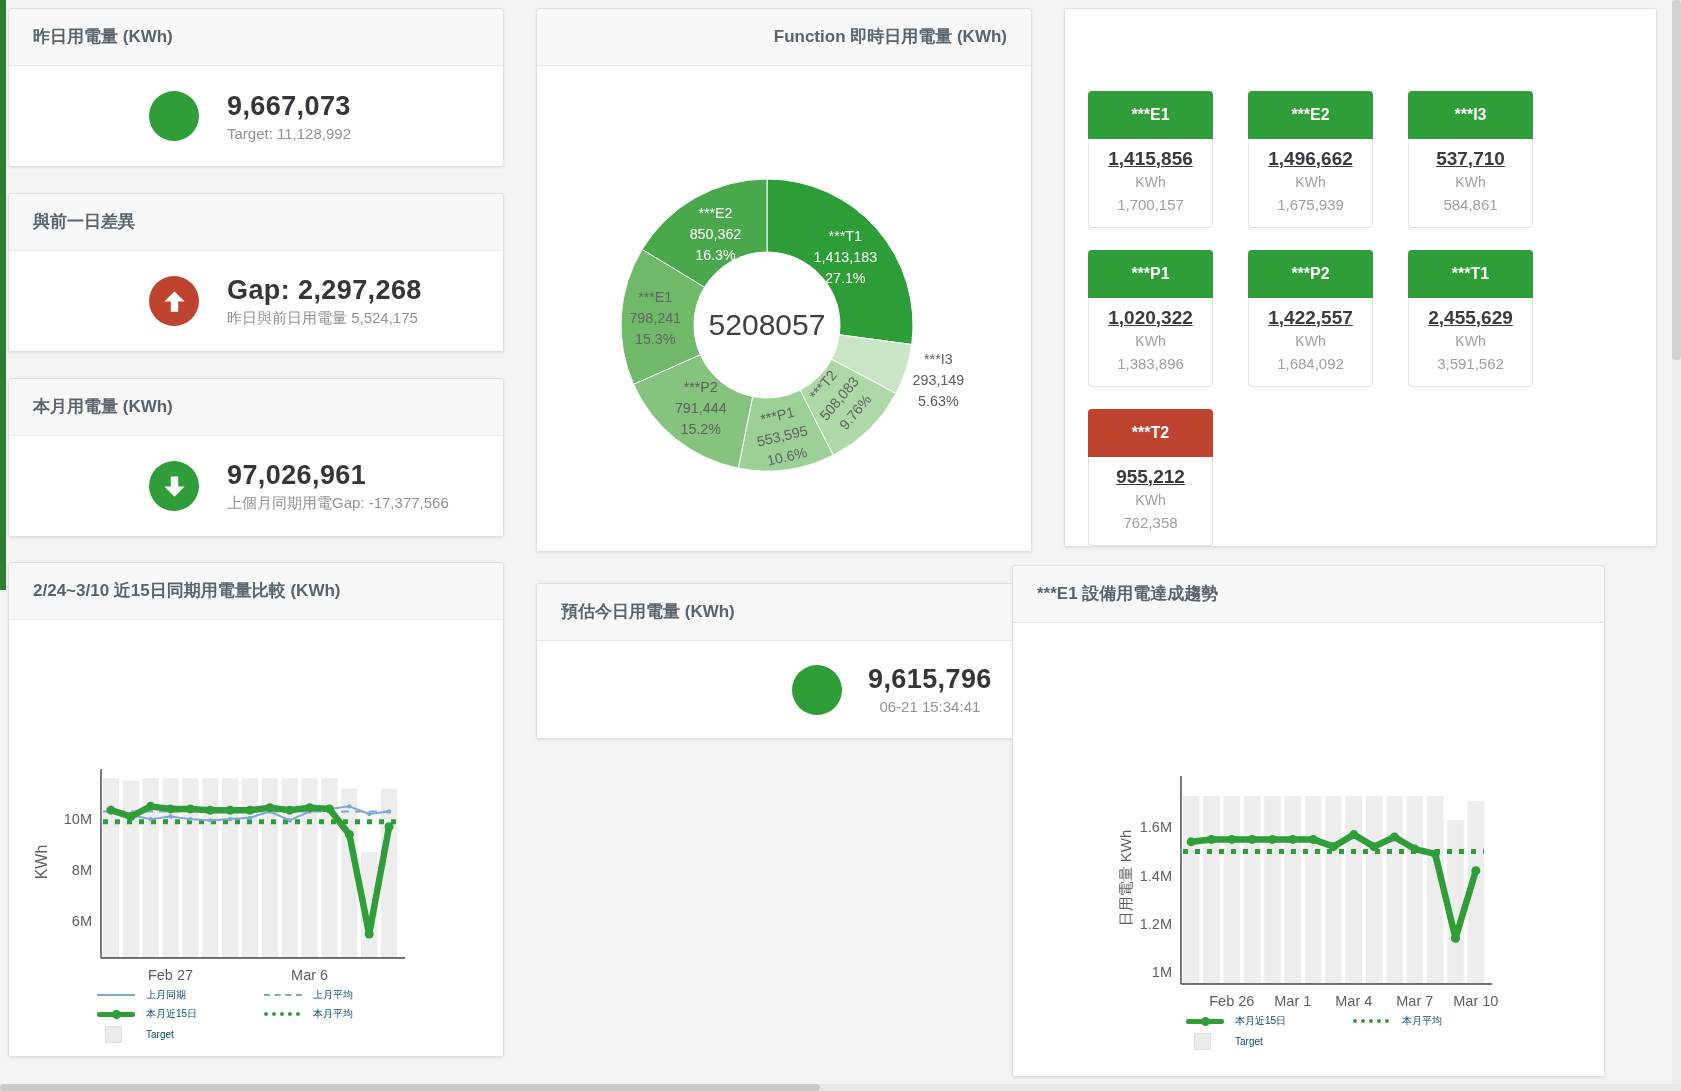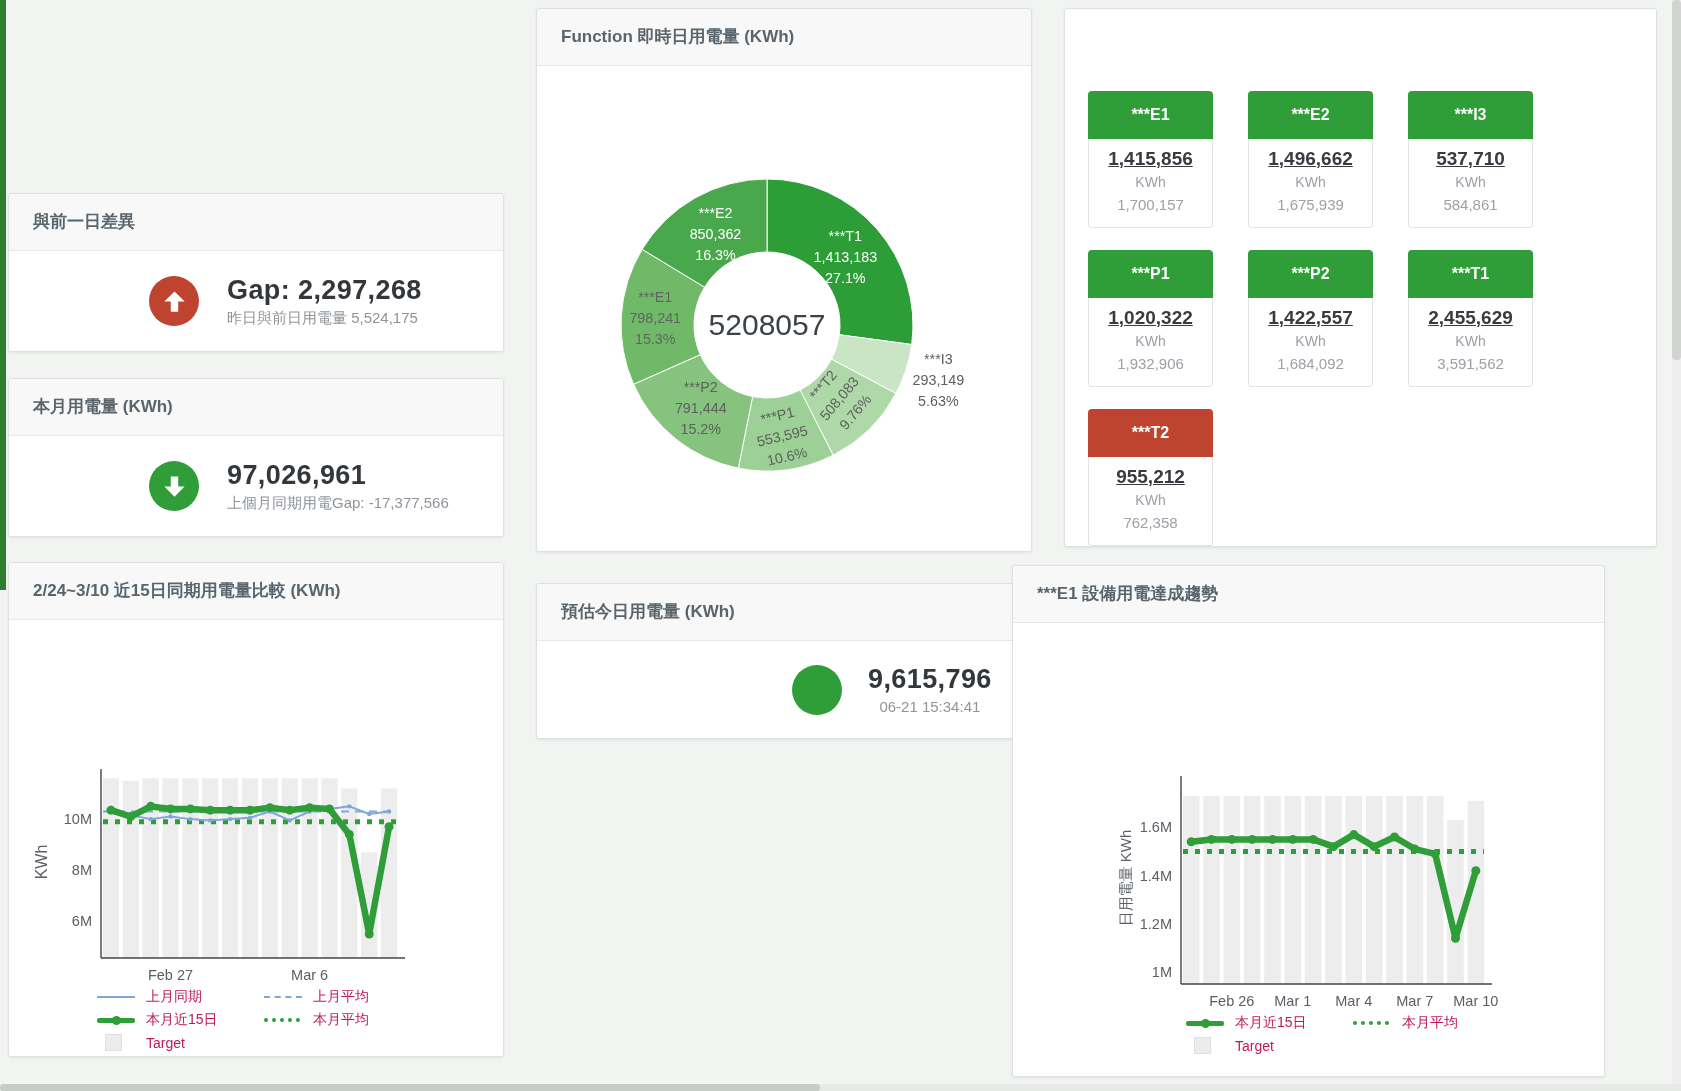--- a/index.html
+++ b/index.html
@@ -32,37 +32,47 @@
     color:#fff;font-size:16px;font-weight:bold;}
   .tile-head.green{background:#2f9e38;}
   .tile-head.red{background:#bf4430;}
   .tile-body{border:1px solid #e2e4e3;border-top:none;border-radius:0 0 4px 4px;background:#fff;
     text-align:center;padding:7px 0 10px;}
   .tile-value{font-size:19px;font-weight:bold;color:#383c41;line-height:26px;text-decoration:underline;}
   .tile-unit{font-size:14px;color:#9ba1a7;line-height:21px;}
   .tile-target{font-size:15px;color:#9ba1a7;line-height:24px;}
 
   svg{display:block;}
-  .legend{position:absolute;font-size:14px;color:#be185d;}
+  .legend{position:absolute;font-size:10px;color:#0c4a6e;}
   .legend-row{display:flex;margin-bottom:5px;}
   .legend-item{display:flex;align-items:center;width:167px;cursor:pointer;}
   .legend-icon{width:40px;display:flex;align-items:center;justify-content:flex-start;margin-right:9px;flex:none;}
   .li-blue-line{width:38px;height:2px;background:#7fa8d9;}
   .li-blue-dash{width:38px;border-top:2px dashed #7fa8d9;}
   .li-green-thick{position:relative;width:38px;height:5px;background:#2f9e38;border-radius:2px;}
   .li-green-thick:after{content:"";position:absolute;left:15px;top:-2px;width:9px;height:9px;border-radius:50%;background:#2f9e38;}
   .li-green-dots{width:36px;border-top:4px dotted #2f9e38;}
   .li-gray-box{width:15px;height:15px;background:#ececec;border:1px solid #e0e0e0;margin-left:8px;}
 </style>
 </head>
 <body>
 
 <div class="page">
   <div class="edge-strip"></div>
 
+  <section class="card" style="left:8px;top:8px;width:494px;height:157px;">
+    <header class="card-head">昨日用電量 (KWh)</header>
+    <div class="card-body stat-body">
+      <span class="stat-icon green"></span>
+      <div class="stat-text">
+        <div class="stat-value">9,667,073</div>
+        <div class="stat-sub">Target: 11,128,992</div>
+      </div>
+    </div>
+  </section>
 
   <section class="card" style="left:8px;top:193px;width:494px;height:157px;">
     <header class="card-head">與前一日差異</header>
     <div class="card-body stat-body">
       <span class="stat-icon red">
         <svg viewBox="0 0 24 24" width="27" height="27">
             <path d="M12 3 L21 12 L15.3 12 L15.3 21 L8.7 21 L8.7 12 L3 12 Z" fill="#ffffff"></path>
           </svg>
       </span>
       <div class="stat-text">
@@ -183,21 +193,21 @@
               <span class="legend-icon">
                 <span class="li-gray-box"></span>
               </span>
               <span>Target</span>
             </div>
           </div>
         </div>
     </div>
   </section>
 
-  <section class="card" style="left:536px;top:8px;width:494px;height:542px;">
+  <section class="card" style="left:536px;top:8px;width:494px;height:542px;text-align:right;">
     <header class="card-head">Function 即時日用電量 (KWh)</header>
     <div class="card-body">
       <svg id="donut-svg" width="494" height="485" style="position:absolute;left:0;top:0;">
           <path d="M230,113 A146,146 0 0 1 374.68887079031646,278.5225682076695 L302.34443539515826,268.7612841038348 A73,73 0 0 0 230,186 Z" fill="#2d9d37" stroke="#ffffff" stroke-width="1"></path>
           <g transform="translate(308.30157930085045,190.55394329113892)">
             <text text-anchor="middle" fill="#ffffff" font-size="14.3"><tspan x="0" y="-16">***T1</tspan><tspan x="0" y="5">1,413,183</tspan><tspan x="0" y="26">27.1%</tspan></text>
           </g>
           <path d="M374.68887079031646,278.5225682076695 A146,146 0 0 1 358.9725917246409,327.4256573503616 L294.48629586232045,293.2128286751808 A73,73 0 0 0 302.34443539515826,268.7612841038348 Z" fill="#c9e5c5" stroke="#ffffff" stroke-width="1"></path>
           <g transform="translate(401.3677655510884,314.07348663401655)">
             <text text-anchor="middle" fill="#5c625b" font-size="14.3"><tspan x="0" y="-16">***I3</tspan><tspan x="0" y="5">293,149</tspan><tspan x="0" y="26">5.63%</tspan></text>
@@ -263,21 +273,21 @@
               <div class="tile-value">537,710</div>
               <div class="tile-unit">KWh</div>
               <div class="tile-target">584,861</div>
             </div>
           </div>
           <div class="tile">
             <div class="tile-head green">***P1</div>
             <div class="tile-body">
               <div class="tile-value">1,020,322</div>
               <div class="tile-unit">KWh</div>
-              <div class="tile-target">1,932,906</div>
+              <div class="tile-target">1,383,896</div>
             </div>
           </div>
           <div class="tile">
             <div class="tile-head green">***P2</div>
             <div class="tile-body">
               <div class="tile-value">1,422,557</div>
               <div class="tile-unit">KWh</div>
               <div class="tile-target">1,684,092</div>
             </div>
           </div>

